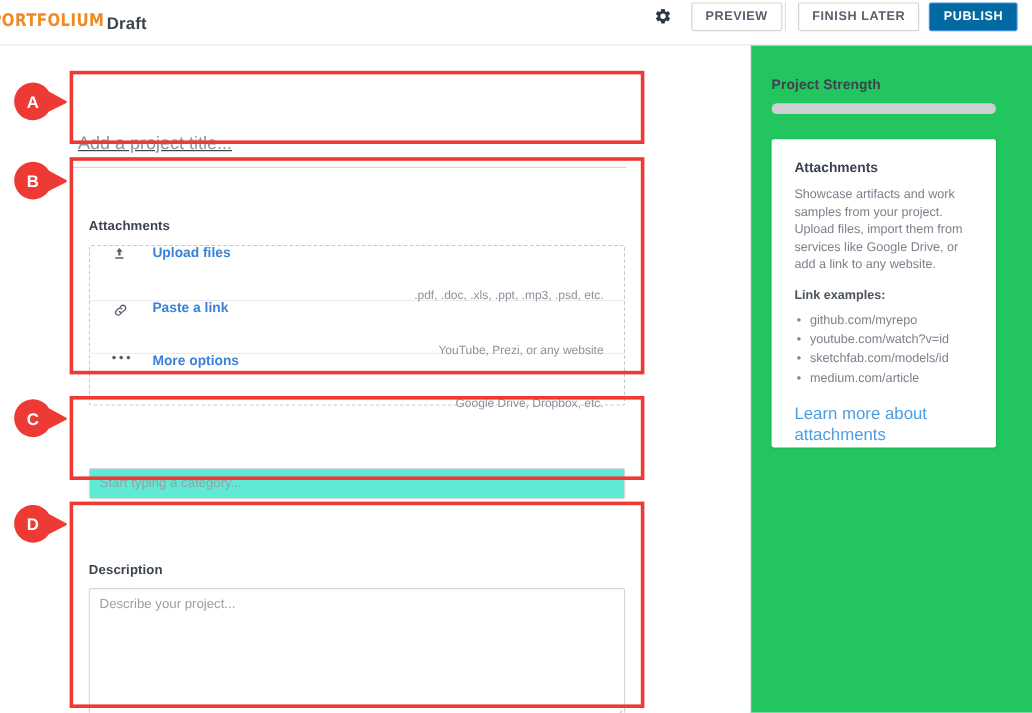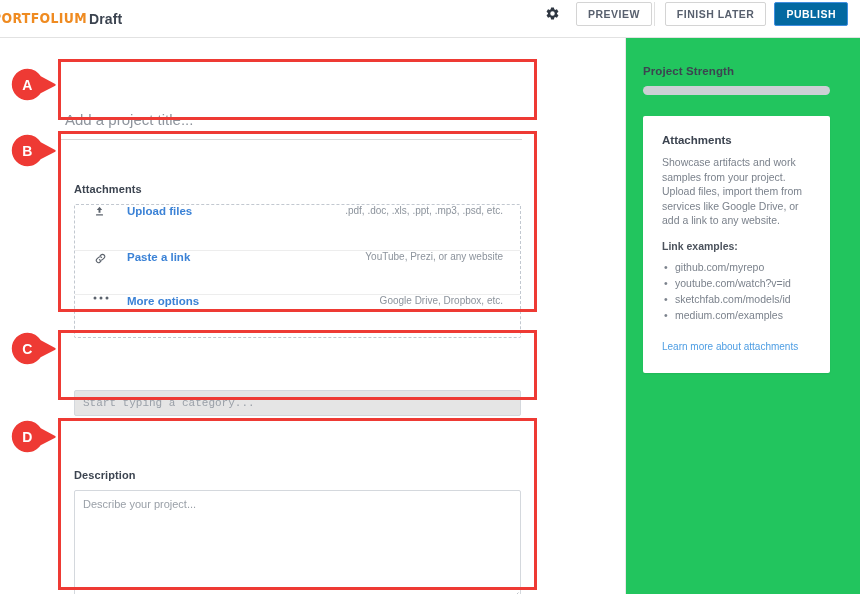--- a/index.html
+++ b/index.html
@@ -177,21 +177,21 @@
     color: #7b828c;
     position: relative;
   }
   .side-card ul li:before {
     content: "\2022";
     position: absolute;
     left: -11px;
     color: #7b828c;
   }
   .side-link {
-    font-size: 10px;
+    font-size: 14px;
     color: #4d9de3;
     text-decoration: none;
     cursor: pointer;
   }
 
   
   .hl {
     position: absolute;
     border: 3px solid #ee3a34;
     background: transparent;
@@ -238,20 +238,21 @@
     width: 461px;
     height: 40px;
     border: none;
     border-bottom: 1px solid #d8d8d8;
     outline: none;
     font-size: 15px;
     color: #3c4450;
     font-family: "Liberation Sans", sans-serif;
     background: transparent;
     padding: 0 4px;
+    text-decoration: underline;
   }
   .title-input::placeholder { color: #8e949c; }
 
   
   #attach-section { left: 61px; top: 134px; width: 473px; height: 175px; padding: 11px 13px 0 13px; }
   .attach-box {
     margin-top: 9px;
     width: 447px;
     height: 134px;
     border: 1px dashed #c2c8d0;
@@ -278,36 +279,37 @@
     color: #3b82d6;
     cursor: pointer;
     margin-left: 8px;
     white-space: nowrap;
   }
   .attach-hint {
     margin-left: auto;
     font-size: 10px;
     color: #8c939c;
     white-space: nowrap;
+    margin-top: 36px;
   }
 
   
   #cat-section { left: 61px; top: 333px; width: 473px; height: 64px; padding: 10px 13px 0 13px; }
   .cat-input {
     margin-top: 9px;
     width: 447px;
     height: 26px;
     border: 1px solid #d4d8dd;
     border-radius: 2px;
     outline: none;
     font-size: 11px;
     color: #3c4450;
-    font-family: Liberation Mono, monospace;
+    font-family: Liberation Sans, sans-serif;
     padding: 0 8px;
-    background: #e5e5e5;
+    background: #5eead4;
   }
   .cat-input::placeholder { color: #9aa0a8; }
 
   
   #desc-section { left: 61px; top: 421px; width: 473px; height: 166px; padding: 10px 13px 0 13px; }
   .desc-area {
     margin-top: 9px;
     width: 447px;
     height: 132px;
     border: 1px solid #d4d8dd;
@@ -421,21 +423,21 @@
     <div class="strength-bar"></div>
 
     <div class="side-card">
       <h3>Attachments</h3>
       <p>Showcase artifacts and work samples from your project. Upload files, import them from services like Google Drive, or add a link to any website.</p>
       <h4>Link examples:</h4>
       <ul>
         <li>github.com/myrepo</li>
         <li>youtube.com/watch?v=id</li>
         <li>sketchfab.com/models/id</li>
-        <li>medium.com/examples</li>
+        <li>medium.com/article</li>
       </ul>
       <span class="side-link">Learn more about attachments</span>
     </div>
   </div>
 
   <div class="hl" style="left:58px; top:59px;  width:479px; height:61px;"></div>
   <div class="hl" style="left:58px; top:131px; width:479px; height:181px;"></div>
   <div class="hl" style="left:58px; top:330px; width:479px; height:70px;"></div>
   <div class="hl" style="left:58px; top:418px; width:479px; height:172px;"></div>
 

